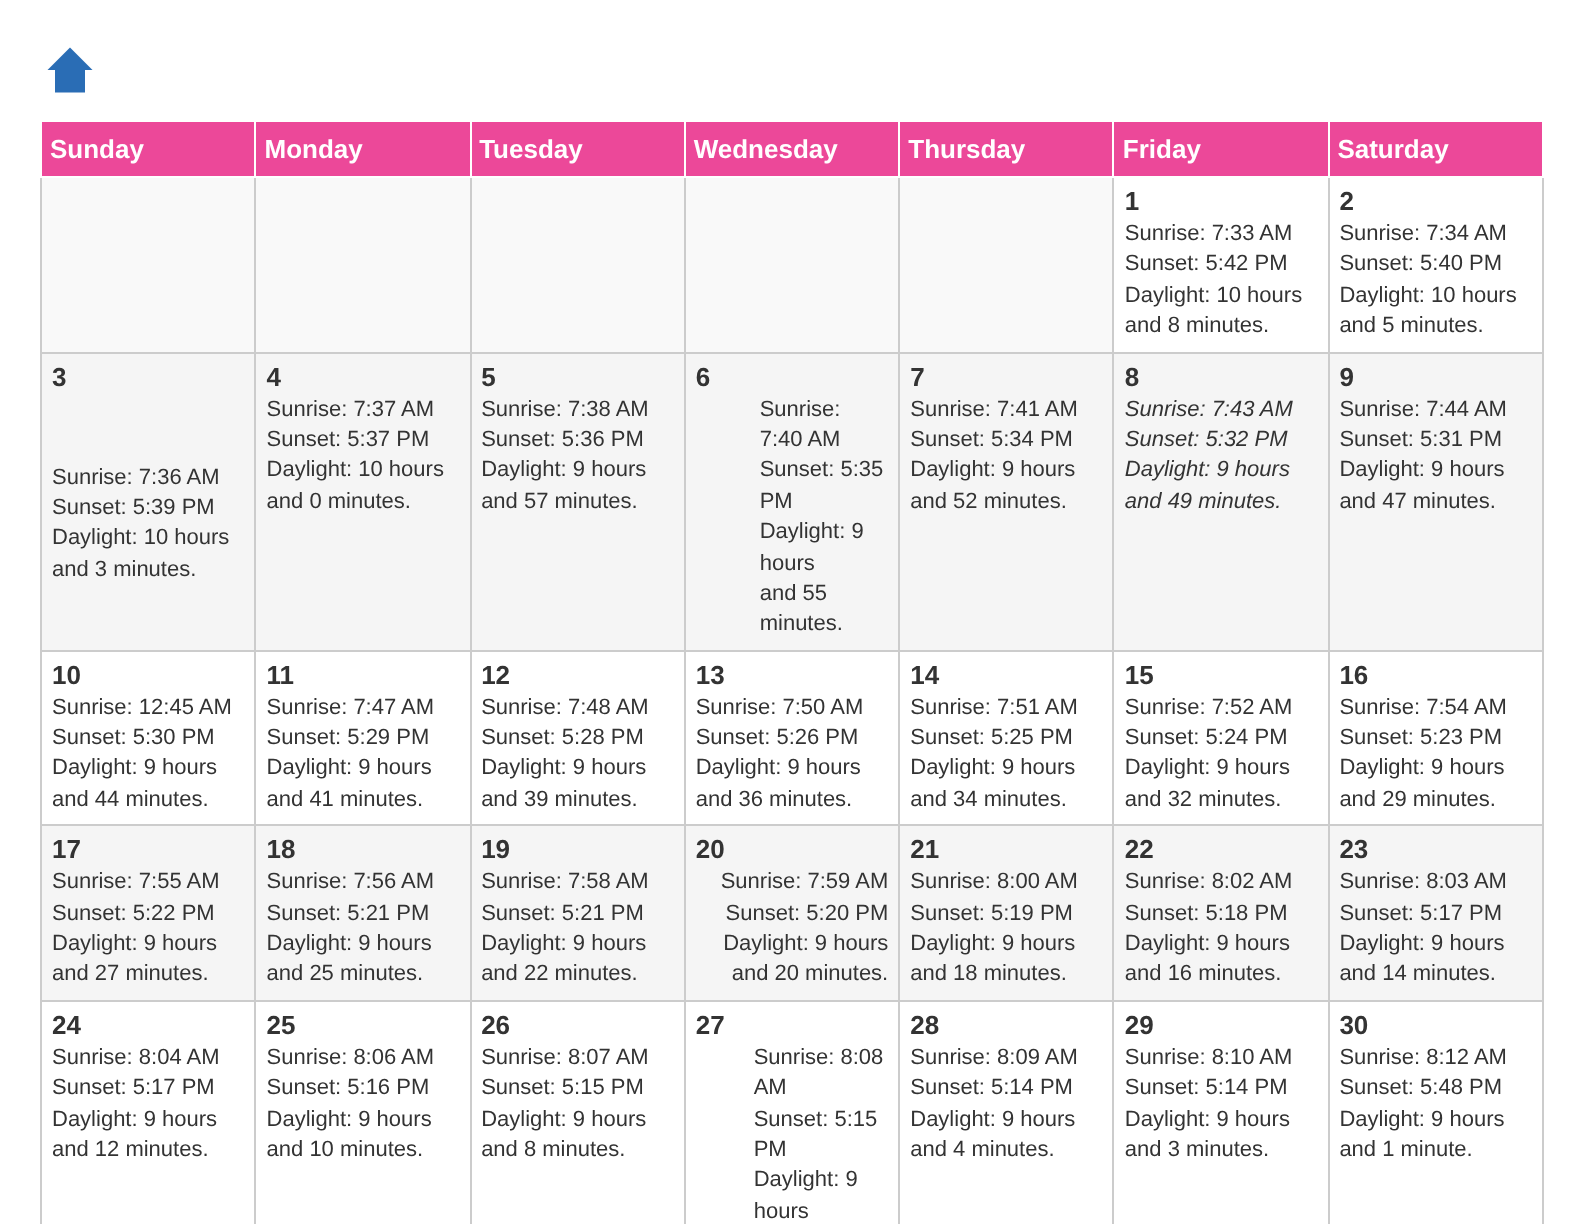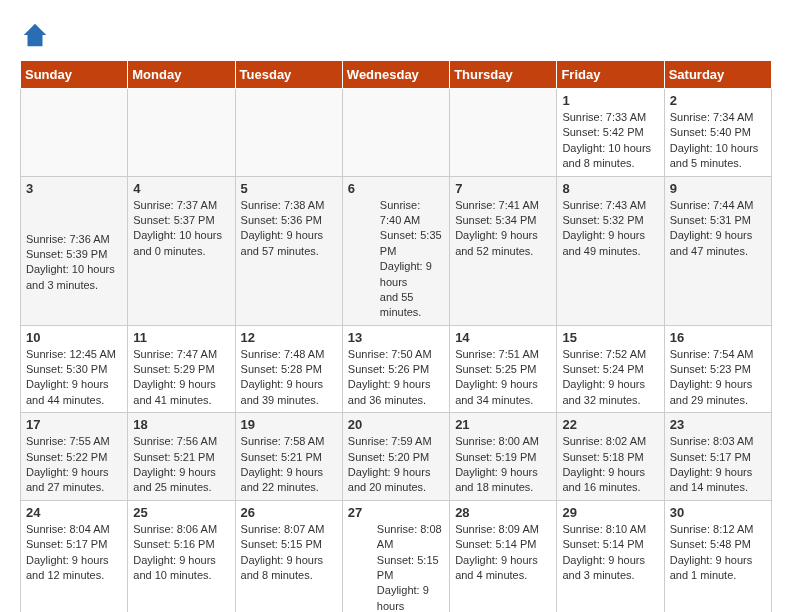--- a/index.html
+++ b/index.html
@@ -51,21 +51,21 @@
     .location {
       font-size: 16px;
       color: #555;
     }
     table {
       width: 100%;
       border-collapse: collapse;
       table-layout: fixed;
     }
     thead tr th {
-      background: #c2410c;
+      background: #ec4899;
       color: #fff;
       font-size: 13px;
       padding: 6px 4px;
       text-align: left;
       border: 1px solid #fff;
     }
     tbody tr td {
       border: 1px solid #ccc;
       vertical-align: top;
       padding: 4px 5px;
@@ -177,21 +177,21 @@
         </td>
         <td>
           <span class="day-num">7</span>
           <div class="day-info" style="white-space: pre-line;">Sunrise: 7:41 AM
 Sunset: 5:34 PM
 Daylight: 9 hours
 and 52 minutes.</div>
         </td>
         <td>
           <span class="day-num">8</span>
-          <div class="day-info" style="white-space: pre-line;">Sunrise: 7:43 AM
+          <div class="day-info" style="white-space: pre-line; font-style: italic;">Sunrise: 7:43 AM
 Sunset: 5:32 PM
 Daylight: 9 hours
 and 49 minutes.</div>
         </td>
         <td>
           <span class="day-num">9</span>
           <div class="day-info" style="white-space: pre-line;">Sunrise: 7:44 AM
 Sunset: 5:31 PM
 Daylight: 9 hours
 and 47 minutes.</div>
@@ -265,21 +265,21 @@
         </td>
         <td>
           <span class="day-num">19</span>
           <div class="day-info" style="white-space: pre-line;">Sunrise: 7:58 AM
 Sunset: 5:21 PM
 Daylight: 9 hours
 and 22 minutes.</div>
         </td>
         <td>
           <span class="day-num">20</span>
-          <div class="day-info" style="white-space: pre-line;">Sunrise: 7:59 AM
+          <div class="day-info" style="white-space: pre-line; text-align: right;">Sunrise: 7:59 AM
 Sunset: 5:20 PM
 Daylight: 9 hours
 and 20 minutes.</div>
         </td>
         <td>
           <span class="day-num">21</span>
           <div class="day-info" style="white-space: pre-line;">Sunrise: 8:00 AM
 Sunset: 5:19 PM
 Daylight: 9 hours
 and 18 minutes.</div>

